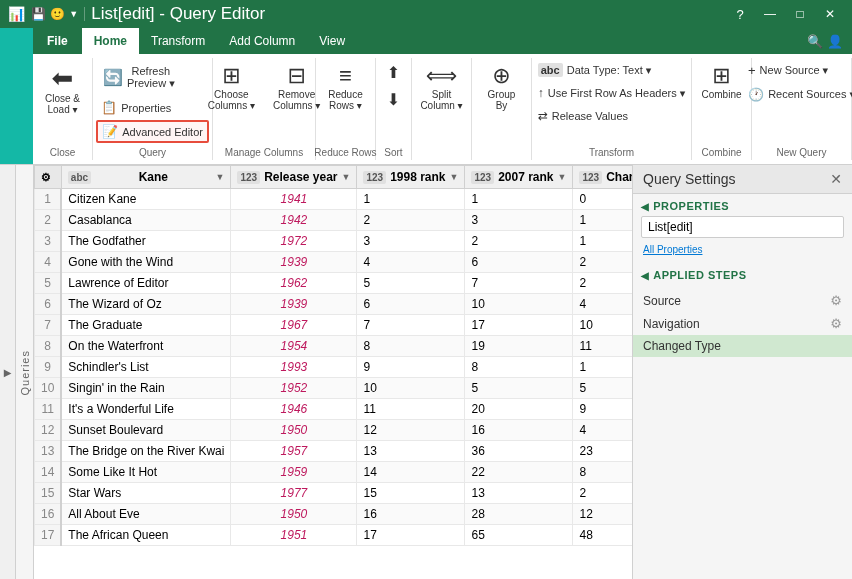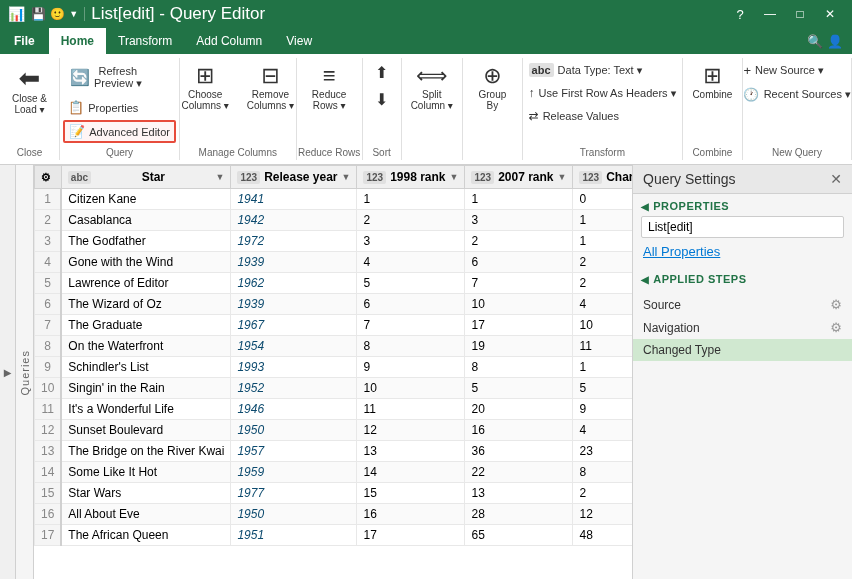--- a/index.html
+++ b/index.html
@@ -27,21 +27,21 @@
       width: 28px;
       height: 28px;
       cursor: pointer;
       display: flex;
       align-items: center;
       justify-content: center;
       font-size: 12px;
     }
 
     
-    .ribbon { background: #22c55e; border-bottom: 1px solid #d0d0d0; }
+    .ribbon { background: #14b8a6; border-bottom: 1px solid #d0d0d0; padding-left: 33px; }
     .ribbon-tabs { display: flex; background: #217346; }
     .ribbon-tab {
       padding: 4px 12px;
       color: white;
       cursor: pointer;
       font-size: 12px;
       height: 26px;
       display: flex;
       align-items: center;
     }
@@ -209,21 +209,21 @@
       white-space: nowrap;
     }
 
     table tbody td.row-num {
       background: #f5f5f5;
       text-align: center;
       color: #888;
       border-right: 2px solid #d0d0d0;
     }
 
-    table tbody td.year { color: #0c4a6e; font-style: italic; }
+    table tbody td.year { color: #be185d; font-style: italic; text-align: center; }
 
     
     .query-settings {
       width: 220px;
       background: #f5f5f5;
       border-left: 1px solid #d0d0d0;
       display: flex;
       flex-direction: column;
       font-size: 12px;
     }
@@ -273,21 +273,21 @@
       background: white;
       font-size: 12px;
       width: calc(100% - 16px);
       border-radius: 2px;
     }
 
     .qs-all-props {
       padding: 2px 10px 8px;
       color: #0078d4;
       cursor: pointer;
-      font-size: 13px;
+      font-size: 10px;
       text-decoration: underline;
     }
 
     .qs-steps-list {
       padding: 4px 0;
     }
 
     .qs-step {
       display: flex;
       align-items: flex-end;
@@ -500,21 +500,21 @@
         <thead>
           <tr>
             <th class="col-num">
               <div class="th-inner">
                   <span style="font-size:11px;">⚙</span>
                 </div>
             </th>
             <th>
               <div class="th-inner">
                 <span class="col-type-icon">abc</span>
-                <span>Star</span>
+                <span>Kane</span>
                 <span class="sort-icon">▼</span>
               </div>
             </th>
             <th>
               <div class="th-inner">
                 <span class="col-type-icon">123</span>
                 <span>Release year</span>
                 <span class="sort-icon">▼</span>
               </div>
             </th>

